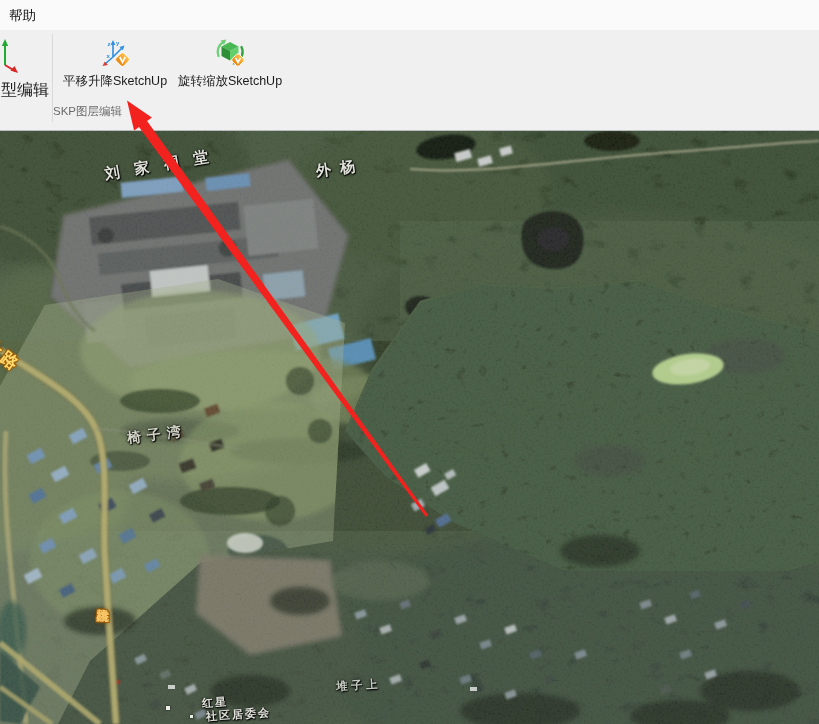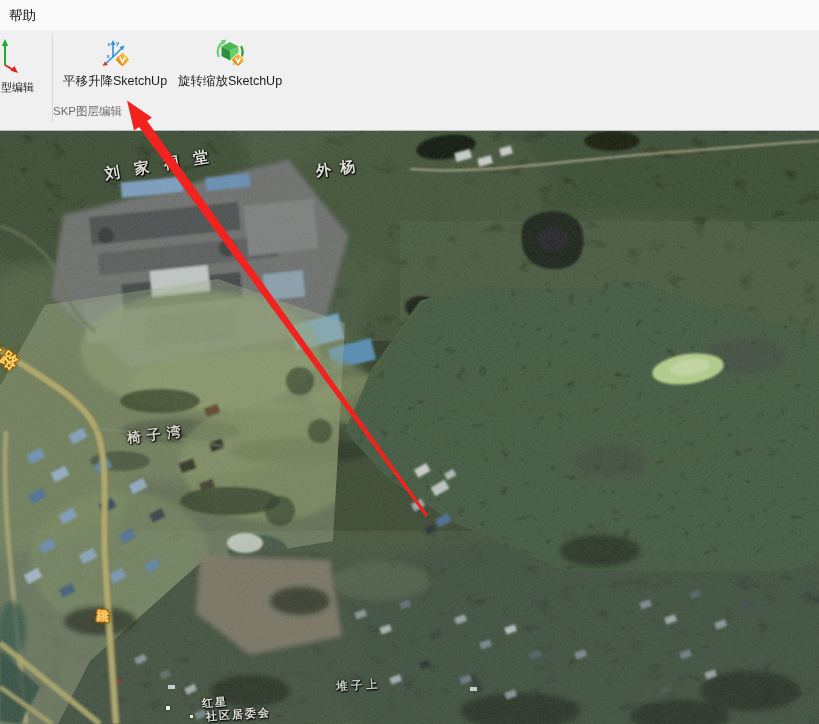--- a/index.html
+++ b/index.html
@@ -10,21 +10,21 @@
   .menubar{position:absolute;top:0;left:0;right:0;height:30px;background:#fafafa;
            border-bottom:1px solid #e7e7e7;}
   .menu-item{position:absolute;left:9px;top:7px;font-size:13.5px;color:#141414;cursor:default;}
 
   
   .ribbon{position:absolute;top:30px;left:0;right:0;height:100px;background:#f0f0f1;
           border-bottom:1px solid #b9bdc0;}
   .vsep{position:absolute;left:52px;top:4px;bottom:8px;width:1px;background:#d9d9d9;}
   .left-btn{position:absolute;left:0;top:6px;width:50px;height:88px;}
   .left-btn svg{position:absolute;left:-9px;top:2px;}
-  .left-btn .blabel{position:absolute;left:1px;top:44px;font-size:11px;color:#1b1b1b;white-space:nowrap;}
+  .left-btn .blabel{position:absolute;left:1px;top:44px;font-size:16px;color:#1b1b1b;white-space:nowrap;}
   .skp-group{position:absolute;left:53px;top:0;width:252px;height:99px;}
   .ribbon-btn{position:absolute;top:6px;height:66px;display:flex;flex-direction:column;align-items:center;cursor:default;}
   .ribbon-btn .icon{margin-top:2px;}
   .ribbon-btn .blabel{margin-top:5px;font-size:12.5px;color:#1b1b1b;white-space:nowrap;}
   .btn1{left:4px;width:116px;}
   .btn2{left:120px;width:114px;}
   .group-label{position:absolute;left:0;right:0;top:74px;
                font-size:11.5px;color:#6b6b6b;}
 
   

